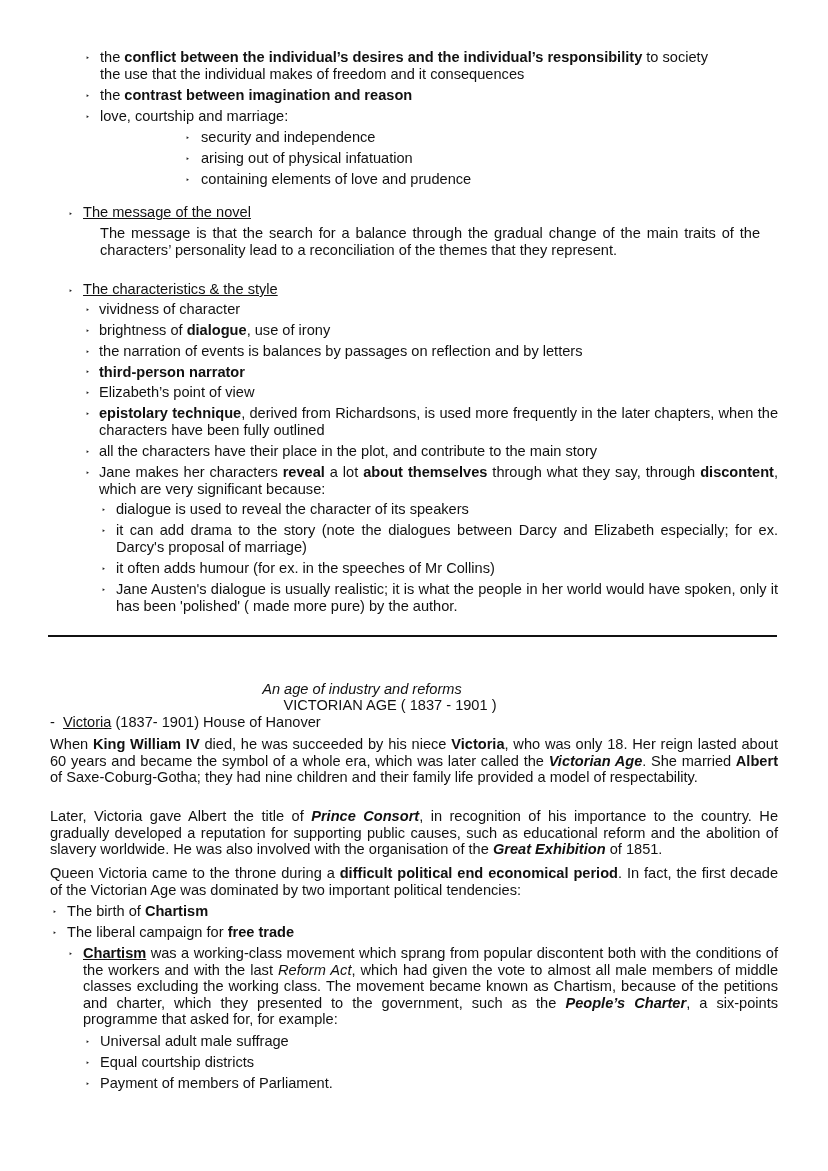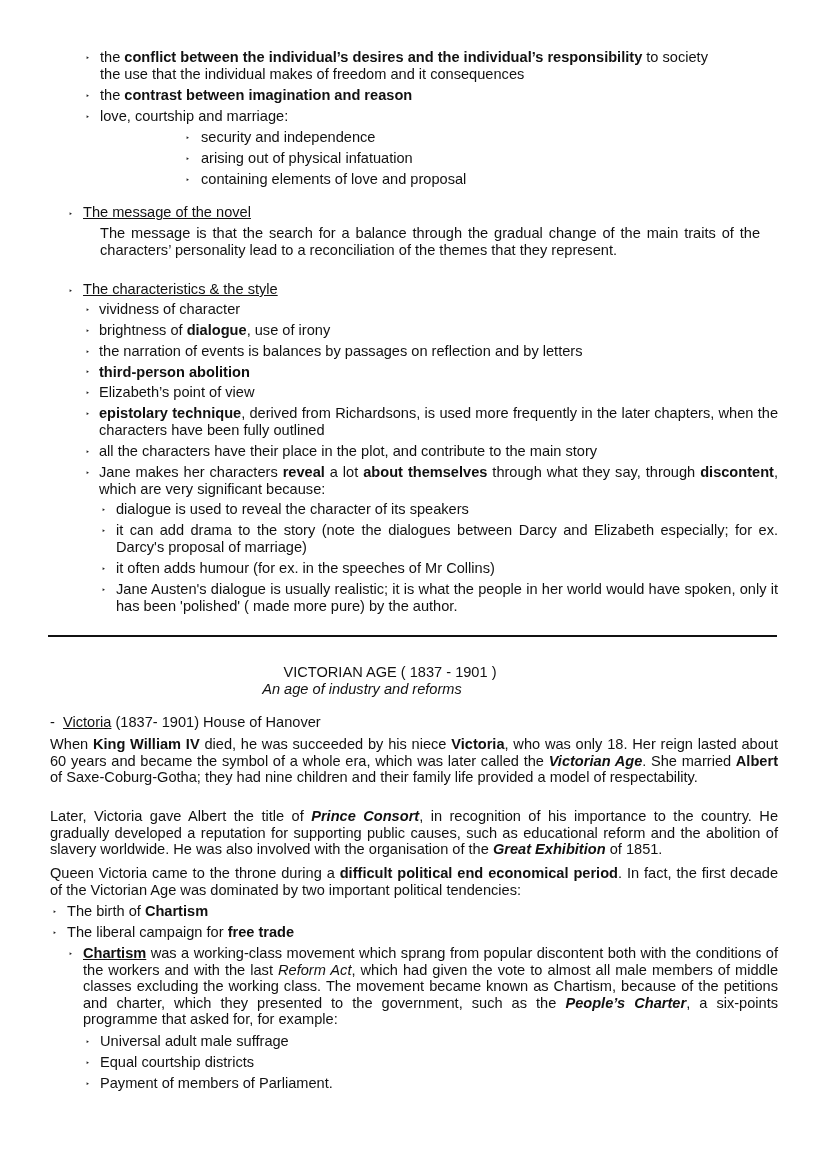--- a/index.html
+++ b/index.html
@@ -32,58 +32,58 @@
   <div class="line" style="left:100px;top:87px"><span>the </span><span style="font-weight: bold; margin-top: 40px;">contrast between imagination and reason</span></div>
 
   <span class="bul" style="left:86px;top:109px">‣</span>
   <div class="line" style="left:100px;top:108px"><span>love, courtship and marriage:</span></div>
 
   <span class="bul" style="left:186px;top:130px">‣</span>
   <div class="line" style="left:201px;top:129px">security and independence</div>
   <span class="bul" style="left:186px;top:151px">‣</span>
   <div class="line" style="left:201px;top:150px">arising out of physical infatuation</div>
   <span class="bul" style="left:186px;top:172px">‣</span>
-  <div class="line" style="left:201px;top:171px">containing elements of love and proposal</div>
+  <div class="line" style="left:201px;top:171px">containing elements of love and prudence</div>
 
   <span class="bul" style="left:69px;top:206px">‣</span>
   <div class="line b u" style="left:83px;top:204px">The message of the novel</div>
   <div class="abs just" style="left:100px;top:225px;width:660px">The message is that the search for a balance through the gradual change of the main traits of the characters’ personality lead to a reconciliation of the themes that they represent.</div>
 
   <span class="bul" style="left:69px;top:283px">‣</span>
   <div class="line b u" style="left:83px;top:281px">The characteristics &amp; the style</div>
 
   <span class="bul" style="left:86px;top:302px">‣</span>
   <div class="line" style="left:99px;top:301px"><span>vividness of character</span></div>
   <span class="bul" style="left:86px;top:323px">‣</span>
   <div class="line" style="left:99px;top:322px"><span>brightness of </span><span style="font-weight: bold;">dialogue</span><span>, use of irony</span></div>
   <span class="bul" style="left:86px;top:344px">‣</span>
   <div class="line" style="left:99px;top:343px"><span>the narration of events is balances by passages on reflection and by letters</span></div>
   <span class="bul" style="left:86px;top:364px">‣</span>
-  <div class="line" style="left:99px;top:364px"><span style="font-weight: bold;">third-person abolition</span></div>
+  <div class="line" style="left:99px;top:364px"><span style="font-weight: bold;">third-person narrator</span></div>
   <span class="bul" style="left:86px;top:385px">‣</span>
   <div class="line" style="left:99px;top:384px"><span>Elizabeth’s point of view</span></div>
   <span class="bul" style="left:86px;top:406px">‣</span>
   <div class="abs just" style="left:99px;top:405px;width:679px"><span style="font-weight: bold;">epistolary technique</span><span>, derived from Richardsons, is used more frequently in the later chapters, when the characters have been fully outlined</span></div>
   <span class="bul" style="left:86px;top:444px">‣</span>
   <div class="line" style="left:99px;top:443px"><span>all the characters have their place in the plot, and contribute to the main story</span></div>
   <span class="bul" style="left:86px;top:465px">‣</span>
   <div class="abs just" style="left:99px;top:464px;width:679px"><span>Jane makes her characters </span><span style="font-weight: bold;">reveal</span><span> a lot </span><span style="font-weight: bold;">about themselves</span><span> through what they say, through </span><span style="font-weight: bold;">discontent</span><span>, which are very significant because:</span></div>
 
   <span class="bul" style="left:102px;top:502px">‣</span>
   <div class="line" style="left:116px;top:501px">dialogue is used to reveal the character of its speakers</div>
   <span class="bul" style="left:102px;top:523px">‣</span>
   <div class="abs just" style="left:116px;top:522px;width:662px">it can add drama to the story (note the dialogues between Darcy and Elizabeth especially; for ex. Darcy's proposal of marriage)</div>
   <span class="bul" style="left:102px;top:561px">‣</span>
   <div class="line" style="left:116px;top:560px">it often adds humour (for ex. in the speeches of Mr Collins)</div>
   <span class="bul" style="left:102px;top:582px">‣</span>
   <div class="abs just" style="left:116px;top:581px;width:662px">Jane Austen's dialogue is usually realistic; it is what the people in her world would have spoken, only it has been 'polished' ( made more pure) by the author.</div>
 
   <div class="rule"></div>
 
-  <div class="abs center b" style="left:0;width:780px;top:664px">VICTORIAN AGE ( 1837 - 1901 )</div>
+  <div class="abs center b" style="left:0;width:780px;top:697px">VICTORIAN AGE ( 1837 - 1901 )</div>
   <div class="abs center i" style="left:0;width:724px;top:681px">An age of industry and reforms</div>
 
   <div class="line" style="left:50px;top:714px">
     <span>-</span>&nbsp;
     <span class="b u">Victoria</span><span> (1837- 1901) House of Hanover</span>
   </div>
 
   <div class="abs just" style="left:50px;top:736px;width:728px"><span>When </span><span style="font-weight: bold;">King William IV</span><span> died, he was succeeded by his niece </span><span style="font-weight: bold;">Victoria</span><span>, who was only 18. Her reign lasted about 60 years and became the symbol of a whole era, which was later called the </span><span style="font-weight: bold; font-style: italic;">Victorian Age</span><span>. She married </span><span style="font-weight: bold;">Albert</span><span> of Saxe-Coburg-Gotha; they had nine children and their family life provided a model of respectability.</span></div>
   <div class="abs just" style="left:50px;top:808px;width:728px"><span>Later, Victoria gave Albert the title of </span><span style="font-weight: bold; font-style: italic;">Prince Consort</span><span>, in recognition of his importance to the country. He gradually developed a reputation for supporting public causes, such as educational reform and the abolition of slavery worldwide. He was also involved with the organisation of the </span><span style="font-weight: bold; font-style: italic;">Great Exhibition</span><span> of 1851.</span></div>
   <div class="abs just" style="left:50px;top:865px;width:728px"><span>Queen Victoria came to the throne during a </span><span style="font-weight: bold; margin-top: 28px;">difficult political end economical period</span><span>. In fact, the first decade of the Victorian Age was dominated by two important political tendencies:</span></div>

